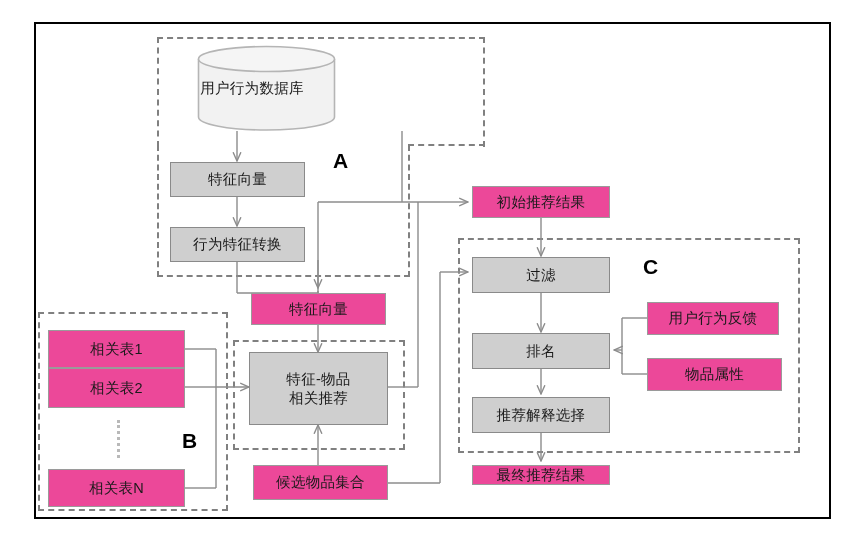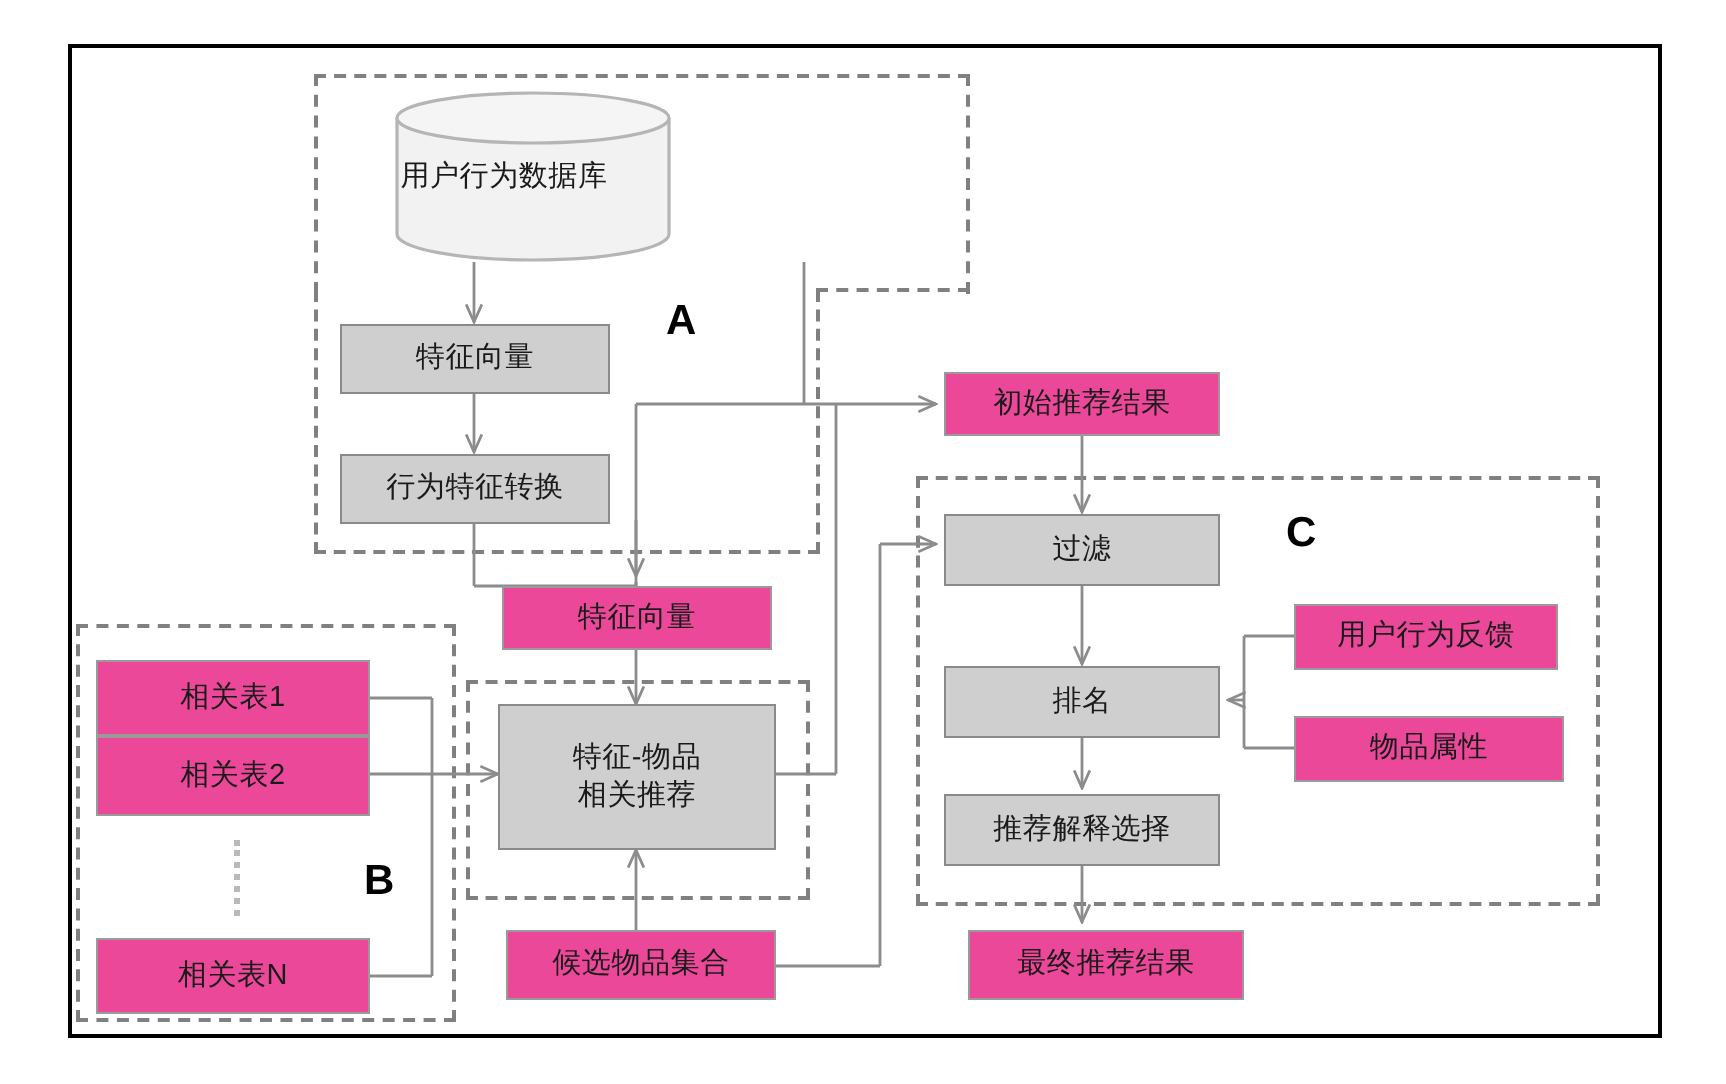--- a/index.html
+++ b/index.html
@@ -213,19 +213,19 @@
   <div class="node" style="left:253px; top:465px; width:135px; height:35px;">候选物品集合</div>
 
   <div class="node" style="left:472px; top:186px; width:138px; height:32px;">初始推荐结果</div>
 
   <div class="node shaded" style="left:472px; top:257px; width:138px; height:36px;">过滤</div>
 
   <div class="node shaded" style="left:472px; top:333px; width:138px; height:36px;">排名</div>
 
   <div class="node shaded" style="left:472px; top:397px; width:138px; height:36px;">推荐解释选择</div>
 
-  <div class="node" style="left:472px; top:465px; width:138px; height:35px;margin-left:12px;">最终推荐结果</div>
+  <div class="node" style="left:472px; top:465px; width:138px; height:20px;">最终推荐结果</div>
 
   <div class="node" style="left:647px; top:302px; width:132px; height:33px;">用户行为反馈</div>
 
   <div class="node" style="left:647px; top:358px; width:135px; height:33px;">物品属性</div>
 
 </div>
 
 </body></html>

